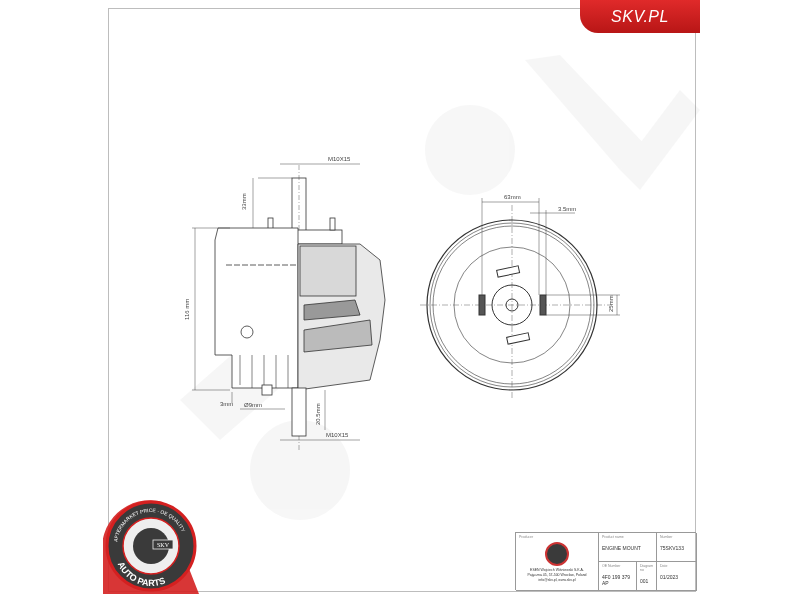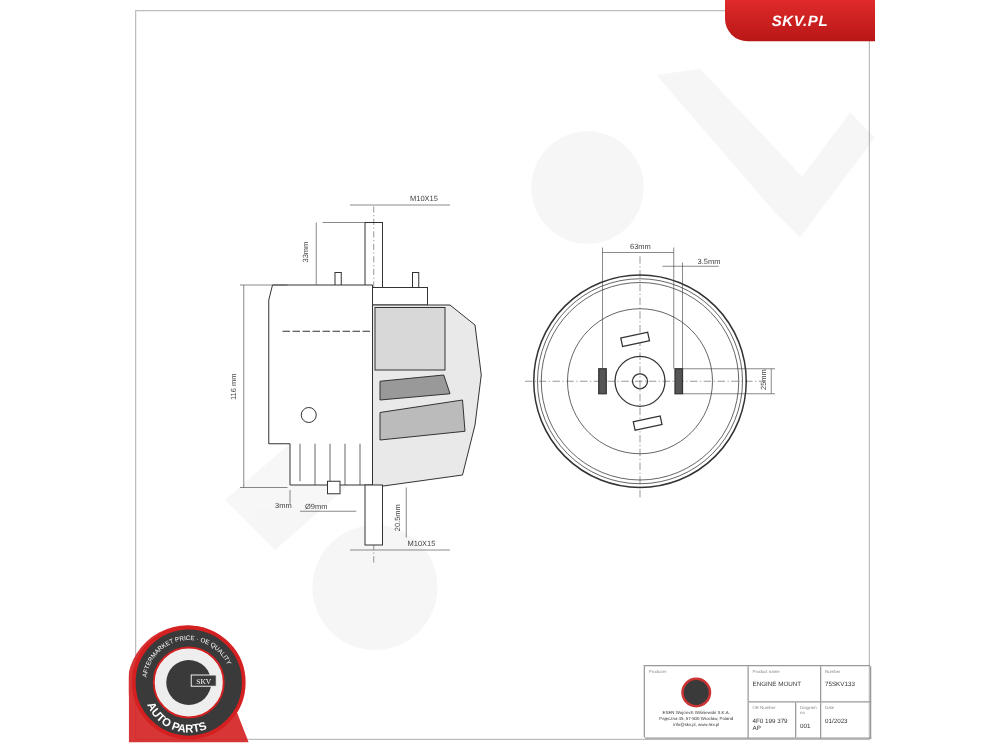--- a/index.html
+++ b/index.html
@@ -1,19 +1,19 @@
 <!DOCTYPE html>
 <html><head>
 <meta charset="utf-8">
 <style>
   html,body{margin:0;padding:0;background:#fff;}
   body{width:800px;height:600px;position:relative;overflow:hidden;font-family:"Liberation Sans",sans-serif;}
   .frame{position:absolute;left:108px;top:8px;width:588px;height:584px;border:1px solid #bdbdbd;box-sizing:border-box;}
   .brand{position:absolute;left:580px;top:0;width:120px;height:33px;background:linear-gradient(#e02a2a,#b81616);border-bottom-left-radius:18px;display:flex;align-items:center;justify-content:center;}
-  .brand span{color:#fff;font-weight:bold;font-style:italic;font-size:12px;letter-spacing:0.5px;}
+  .brand span{color:#fff;font-weight:normal;font-style:italic;font-size:16px;letter-spacing:0.5px;}
   svg.drawing{position:absolute;left:0;top:0;}
   .dim{font-size:6px;fill:#444;font-family:"Liberation Sans",sans-serif;}
   .title-block{position:absolute;left:515px;top:532px;width:181px;height:58px;border-top:1px solid #999;border-left:1px solid #999;box-sizing:border-box;display:grid;grid-template-columns:83px 58px 40px;grid-template-rows:29px 29px;}
   .cell{border-right:1px solid #999;border-bottom:1px solid #999;box-sizing:border-box;padding:2px 3px;position:relative;}
   .cell .lbl{font-size:3.5px;color:#888;display:block;}
   .cell .val{font-size:5px;color:#333;display:block;margin-top:6px;}
   .maker{grid-row:1 / span 2;display:flex;flex-direction:column;align-items:center;}
   .maker .mlogo{width:20px;height:20px;border-radius:50%;background:#3a3a3a;border:2px solid #c33;margin-top:3px;}
   .maker .addr{font-size:3.5px;color:#333;text-align:center;line-height:5px;margin-top:2px;}
   .badge{position:absolute;left:103px;top:498px;width:96px;height:96px;}

